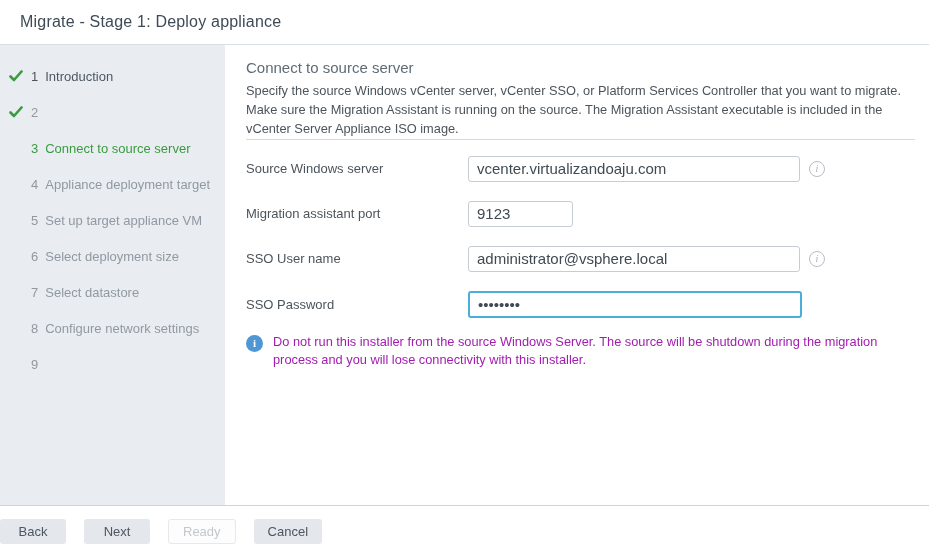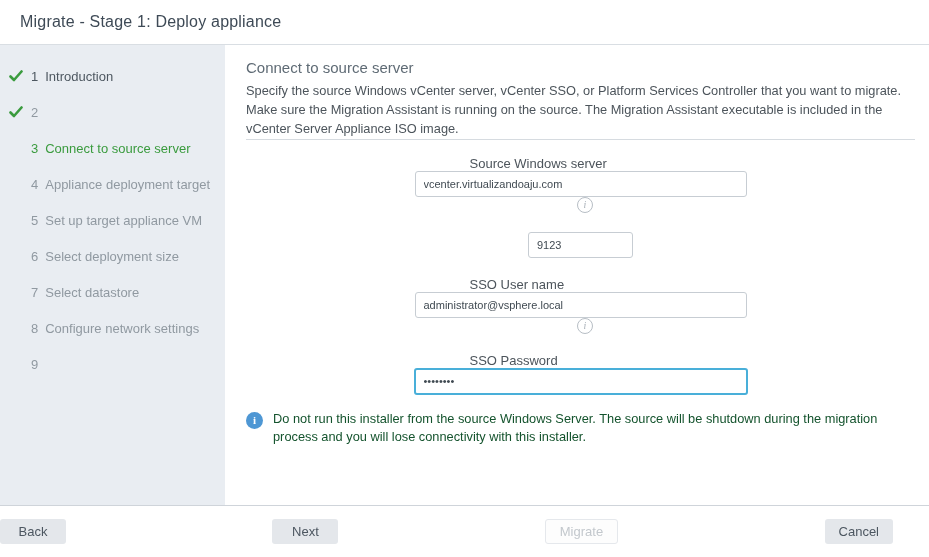--- a/index.html
+++ b/index.html
@@ -42,28 +42,28 @@
     padding:14px 14px 0 21px;
   }
   .content h2{
     margin:0 0 5px 0;
     font-size:15px; font-weight:400; color:#5f6b75;
   }
   .desc{
     margin:0; font-size:12.8px; line-height:1.5; color:#4c545b;
     border-bottom:1px solid #d6dbe0;
   }
-  .row{ display:flex; align-items:center; margin-top:19px;flex-direction:column; }
+  .row{ display:flex; align-items:center; margin-top:19px; }
   .row:first-of-type{ margin-top:16px; }
   .row label{ width:222px; flex-shrink:0; font-size:13px; color:#4c545b; }
   input.txt{
     height:26px;
     border:1px solid #c7cdd3; border-radius:3px;
     padding:0 8px;
-    font-size:11px; color:#404a52;
+    font-size:15px; color:#404a52;
     font-family:inherit;
     outline:none;
     background:#fff;
   }
   .w-wide{ width:332px; }
   .w-narrow{ width:105px; }
   input.txt.focused{ border:2px solid #49afd9; width:334px; height:27px; }
   .info-icon{
     margin-left:9px;
     width:16px; height:16px;
@@ -77,27 +77,27 @@
   .note{ display:flex; gap:10px; margin-top:15px; }
   .note-icon{
     width:17px; height:17px; flex-shrink:0;
     margin-top:2px;
     border-radius:50%;
     background:#4e97d4; color:#ffffff;
     font-size:11px; font-weight:700;
     display:flex; align-items:center; justify-content:center;
     font-family:"Liberation Serif", serif;
   }
-  .note p{ margin:0; font-size:12.8px; line-height:1.45; color:#14532d; max-width:660px; }
+  .note p{ margin:0; font-size:12.8px; line-height:1.45; color:#a21caf; max-width:660px; }
   footer{
     height:52px;
     border-top:1px solid #cfd4da;
-    display:flex; align-items:center; justify-content:space-between;
-    gap:26px;
-    padding-right:36px;
+    display:flex; align-items:center; justify-content:flex-start;
+    gap:18px;
+    padding-right:46px;
   }
   footer button{
     min-width:66px; height:25px;
     padding:0 14px;
     border:none; border-radius:3px;
     background:#e4e7eb; color:#4c5660;
     font-size:13px; font-family:inherit;
     cursor:pointer;
   }
   footer button.disabled{
@@ -176,20 +176,21 @@
       <h2>Connect to source server</h2>
       <p class="desc">Specify the source Windows vCenter server, vCenter SSO, or Platform Services Controller that you want to migrate. Make sure the Migration Assistant is running on the source. The Migration Assistant executable is included in the vCenter Server Appliance ISO image.</p>
 
       <div class="row">
         <label>Source Windows server</label>
         <input class="txt w-wide" type="text" value="vcenter.virtualizandoaju.com" style="">
         <span class="info-icon">i</span>
       </div>
 
       <div class="row">
+        <label>Migration assistant port</label>
         <input class="txt w-narrow" type="text" value="9123" style="">
       </div>
 
       <div class="row">
         <label>SSO User name</label>
         <input class="txt w-wide" type="text" value="administrator@vsphere.local" style="">
         <span class="info-icon">i</span>
       </div>
 
       <div class="row">
@@ -200,17 +201,17 @@
       <div class="note">
         <span class="note-icon">i</span>
         <p>Do not run this installer from the source Windows Server. The source will be shutdown during the migration process and you will lose connectivity with this installer.</p>
       </div>
     </main>
   </div>
 
   <footer>
     <button>Back</button>
     <button>Next</button>
-    <button class="disabled">Migrate</button>
+    <button class="disabled">Ready</button>
     <button>Cancel</button>
   </footer>
 
 </div>
 
 </body></html>

